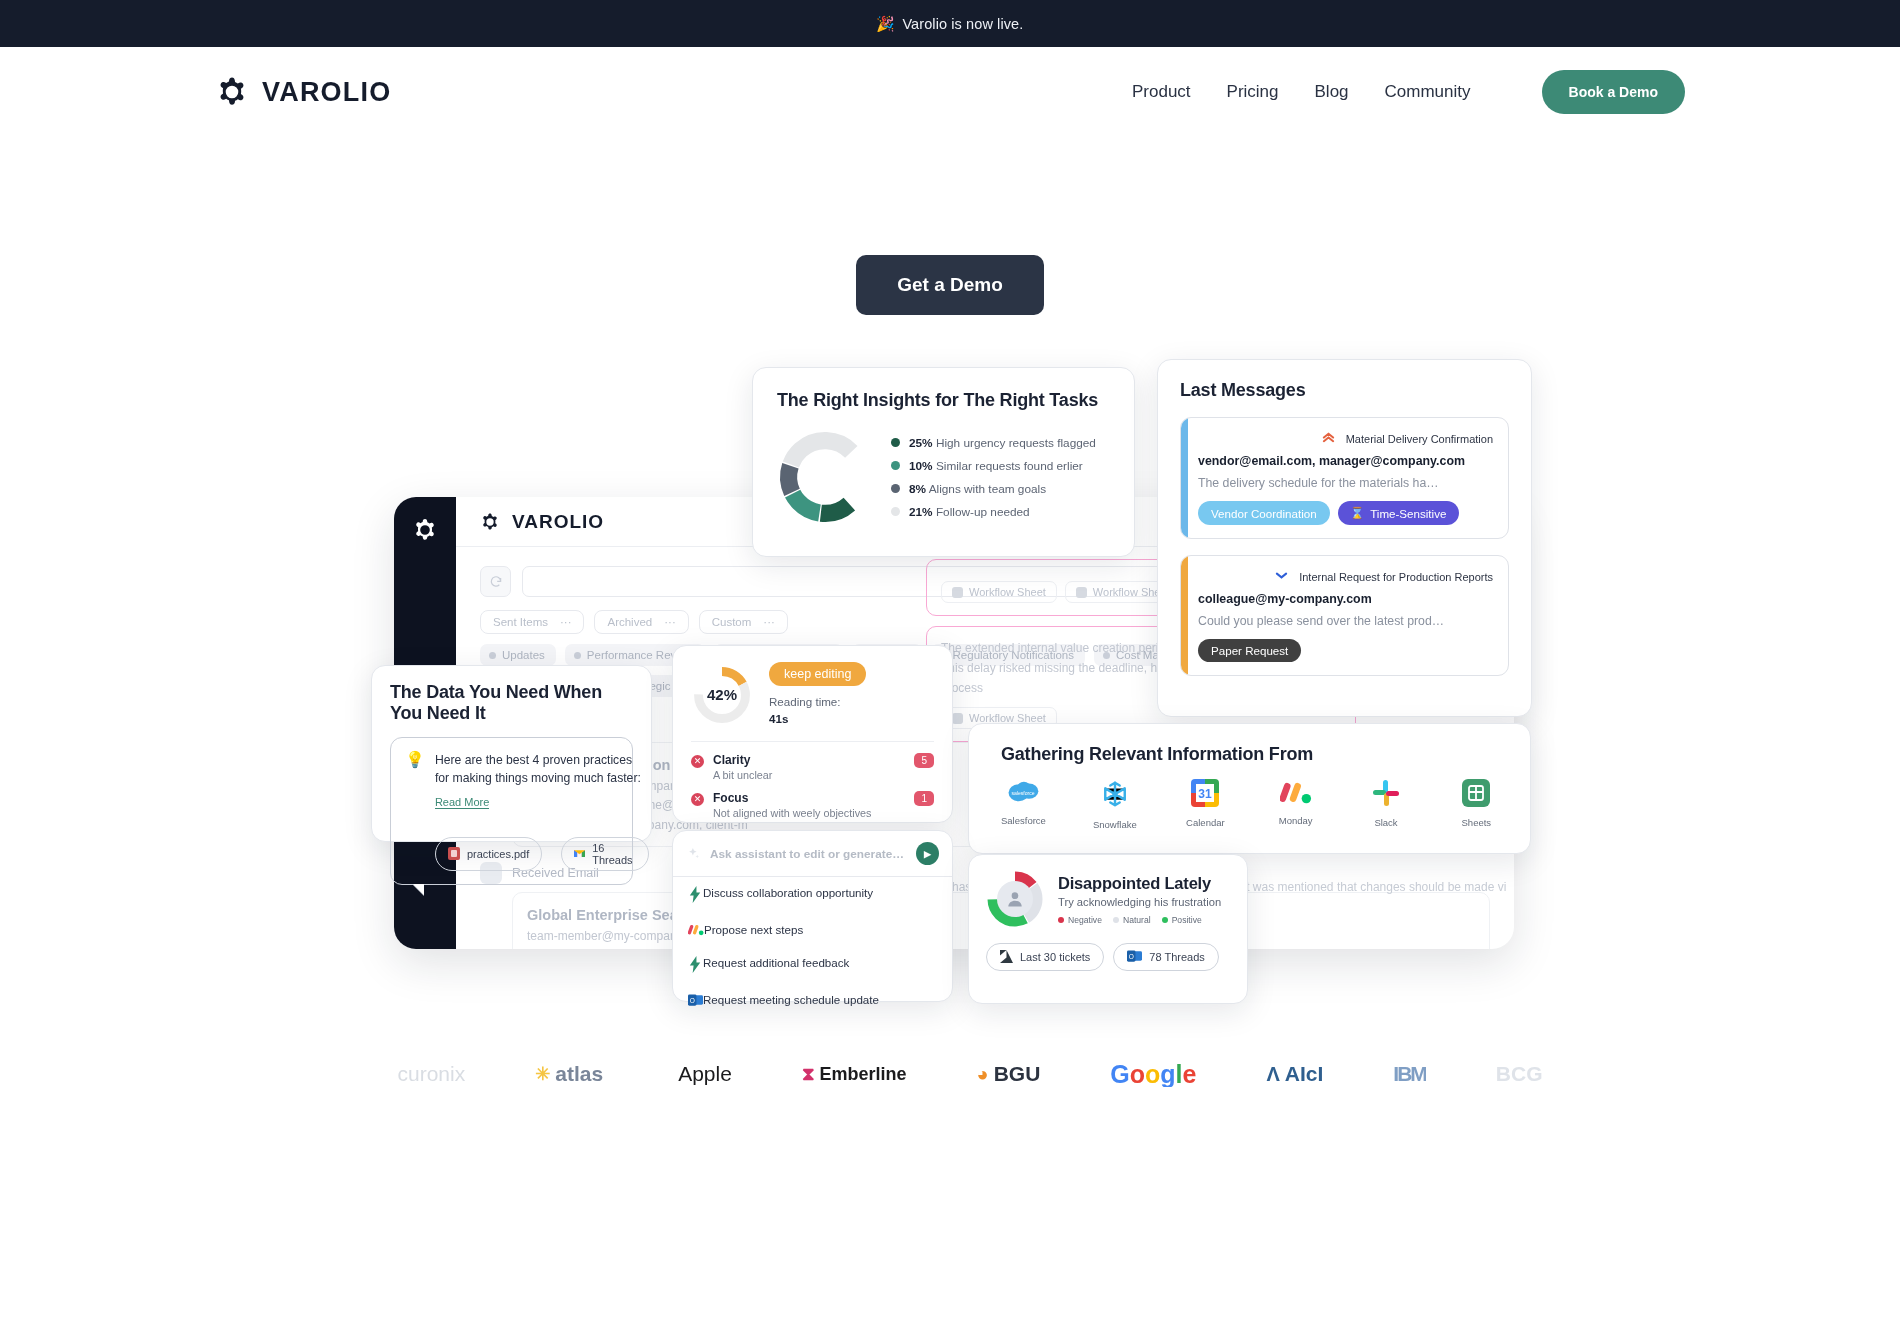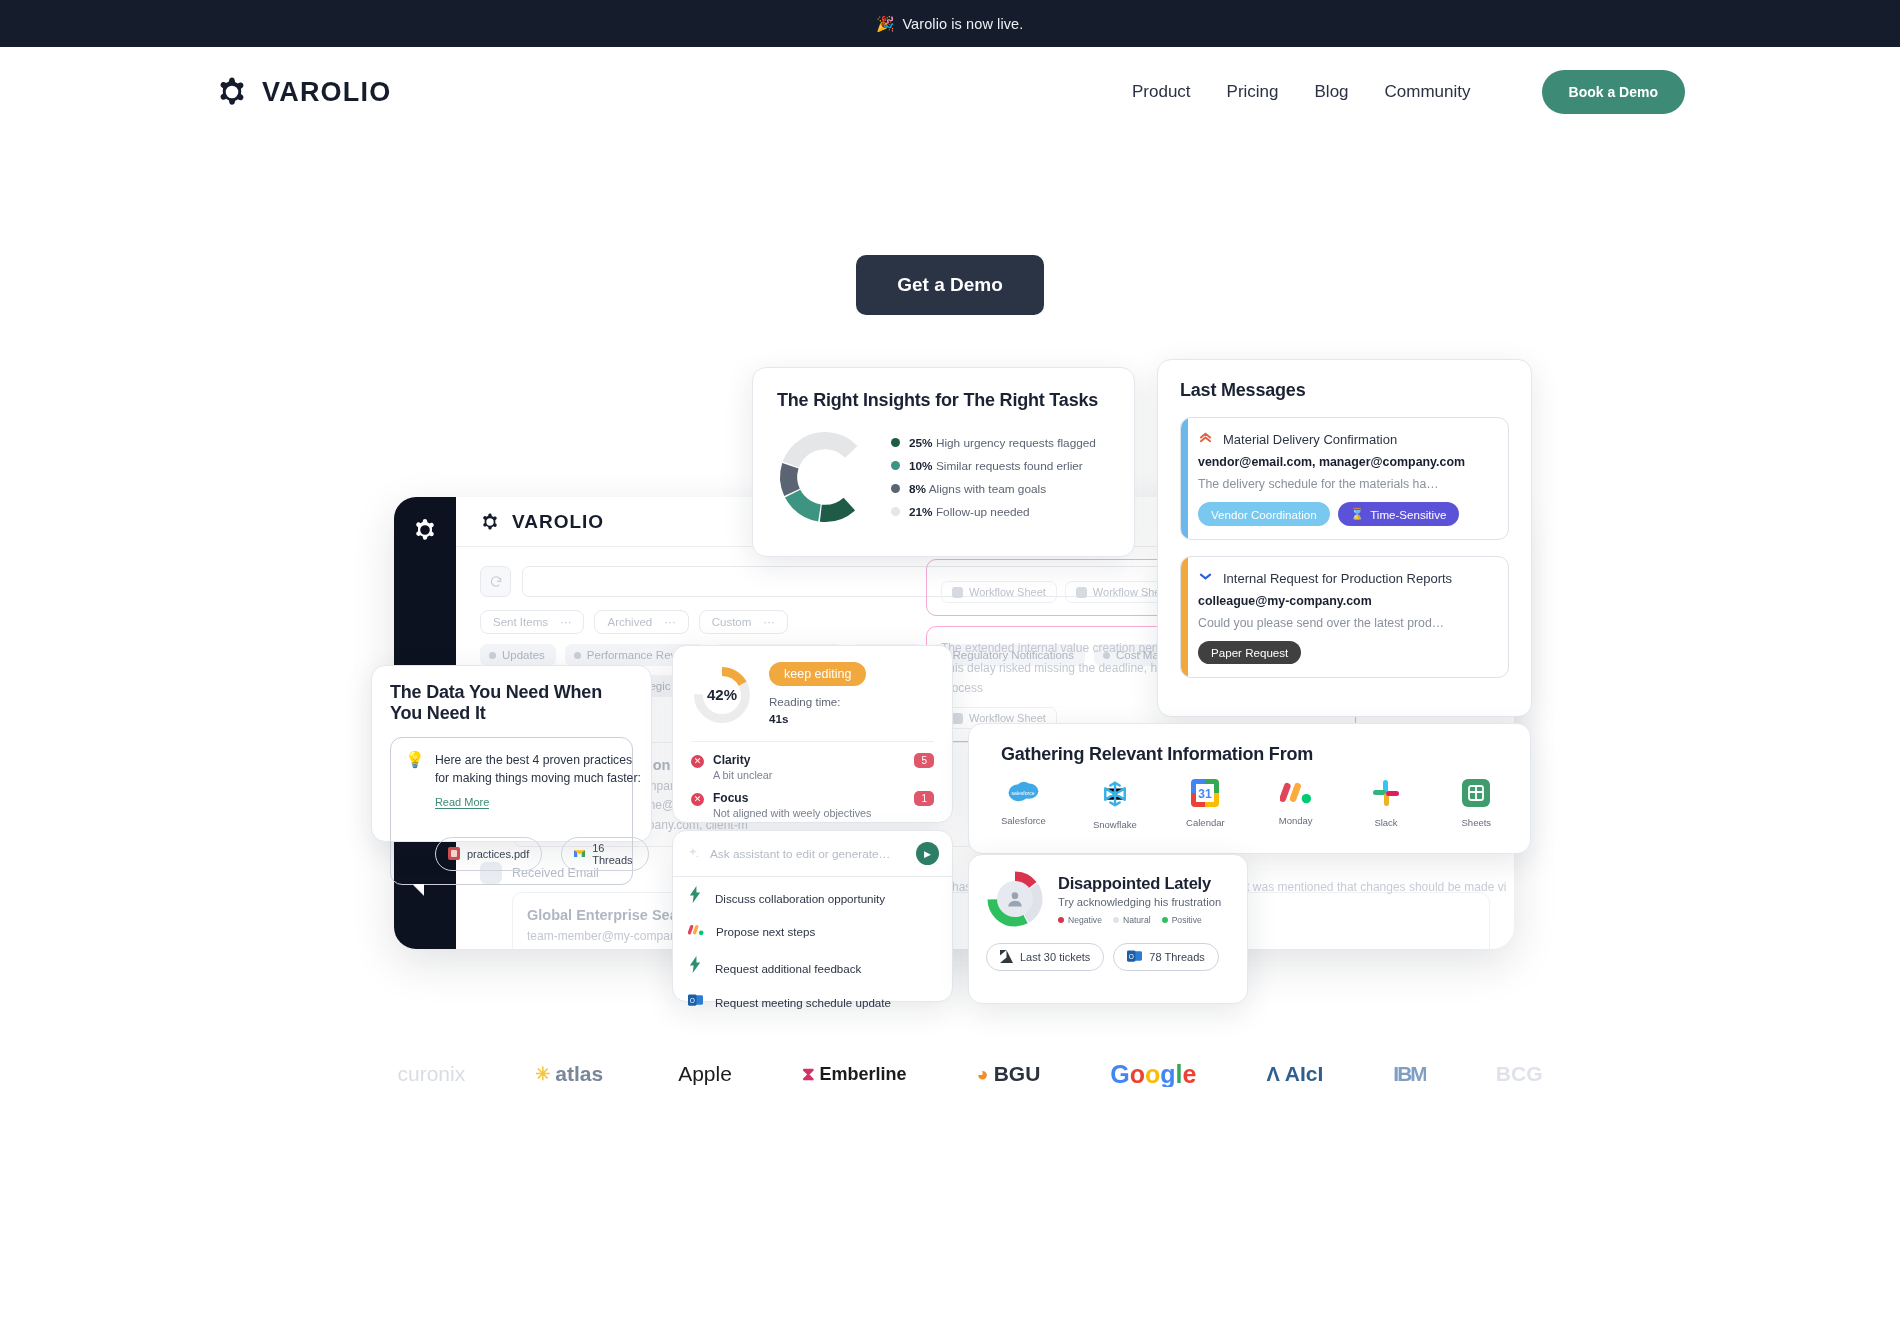--- a/index.html
+++ b/index.html
@@ -134,21 +134,21 @@
   .leg .bullet { width:9px;height:9px;border-radius:50%; flex:none; }
   .leg b { color:#1b2233; font-weight:700; }
 
   
   #card-messages { left:1157px; top:-8px; width:375px; height:358px; padding:20px 22px; }
   .msg {
     border:1px solid #dfe2e8; border-radius:11px; margin-top:16px;
     padding:13px 15px 13px 17px; position:relative; overflow:hidden;
   }
   .msg .accent { position:absolute; left:0; top:0; bottom:0; width:7px; }
-  .msg-head { display:flex; align-items:center; gap:10px; font-size:13px; color:#2d3444; }
+  .msg-head { display:flex; align-items:center; gap:10px; font-size:11px; color:#2d3444;justify-content:flex-end; }
   .msg-mail { font-size:12.4px; font-weight:700; color:#181f2e; margin-top:8px; }
   .msg-prev { font-size:12.3px; color:#8a919e; margin-top:8px; }
   .msg-tags { display:flex; gap:8px; margin-top:11px; }
   .mtag { border-radius:20px; padding:5px 13px; font-size:11.6px; color:#fff; display:flex; align-items:center; gap:5px; }
 
   
   #card-data { left:371px; top:298px; width:281px; height:177px; padding:16px 18px; }
   .bubble {
     margin-top:13px; border:1px solid #c9ced7; border-radius:12px;
     padding:13px 14px; position:relative;
@@ -182,24 +182,24 @@
   .crit-badge { margin-left:auto; background:#e2566c; color:#fff; border-radius:5px; padding:2px 7px; font-size:10px; }
 
   
   #card-gather { left:968px; top:356px; width:563px; height:131px; padding:20px 32px; }
   .int-row { display:flex; gap:47px; margin-top:14px; }
   .integ { display:flex; flex-direction:column; align-items:center; gap:6px; width:56px; }
   .integ-name { font-size:9.5px; color:#646c7a; }
 
   
   #card-assistant { left:672px; top:463px; width:281px; height:172px; }
-  .ask-row { display:flex; align-items:center; gap:9px; padding:11px 13px; border-bottom:1px solid #e7e9ee; }
+  .ask-row { display:flex; align-items:center; gap:9px; padding:11px 13px; border-bottom:1px solid #e7e9ee;font-weight:bold; }
   .ask-ph { flex:1; font-size:11.8px; color:#b5bbc5; }
   .play { width:23px;height:23px;border-radius:50%;background:#2c7e66;display:flex;align-items:center;justify-content:center;color:#fff;font-size:9px; }
-  .sugg { display:flex; align-items:flex-end; gap:12px; padding:9px 15px; font-size:11.6px; color:#2b3345; }
+  .sugg { display:flex; align-items:flex-start; gap:0; padding:9px 15px; font-size:11.6px; color:#2b3345; }
 
   
   #card-sent { left:968px; top:487px; width:280px; height:150px; padding:15px 17px; }
   .sent-top { display:flex; align-items:center; gap:14px; }
   .avatar-ring { position:relative; width:58px; height:58px; flex:none; }
   .avatar-in { position:absolute; inset:11px; border-radius:50%; background:#e6e9ef; display:flex; align-items:center; justify-content:center; }
   .sent-title { font-size:16.5px; font-weight:700; color:#1b2233; letter-spacing:-.2px; }
   .sent-sub { font-size:11.2px; color:#5e6675; margin-top:3px; }
   .sent-leg { display:flex; gap:11px; margin-top:7px; }
   .sl { display:flex; align-items:center; gap:4px; font-size:8.6px; color:#646c7a; }

